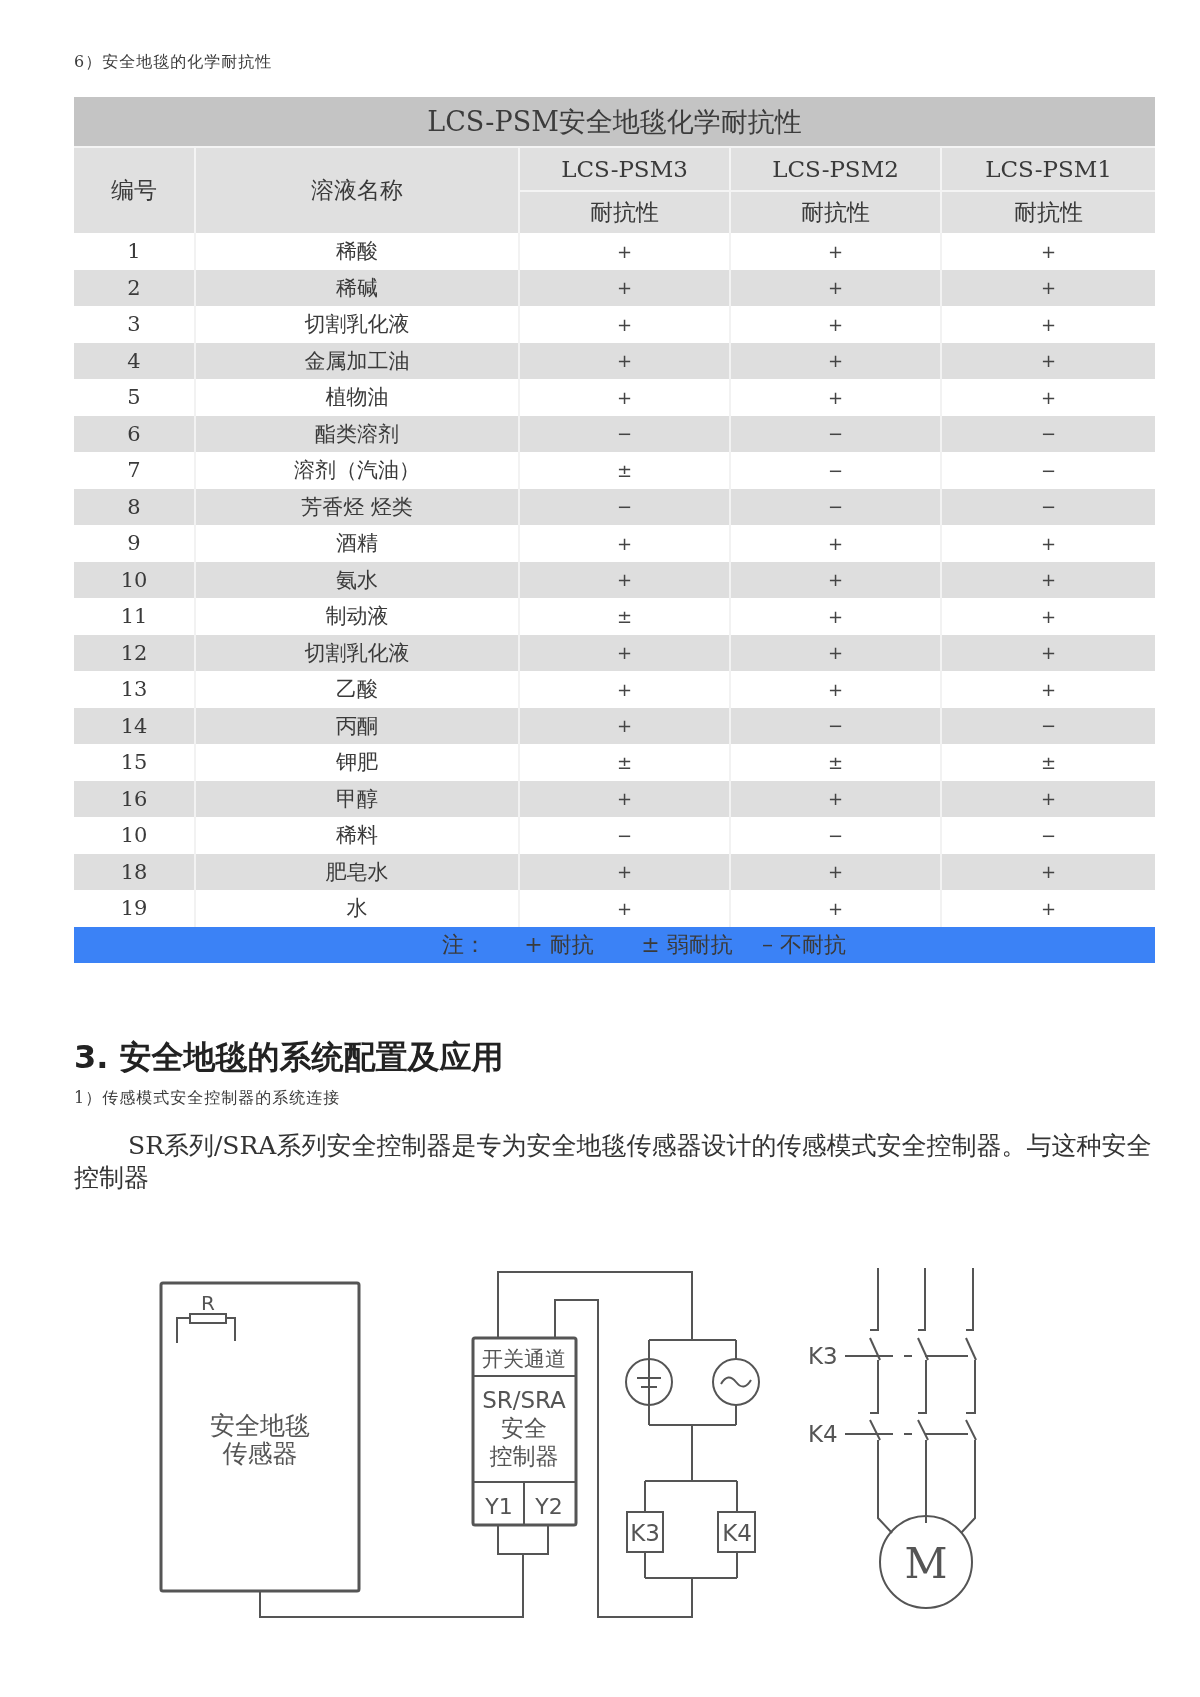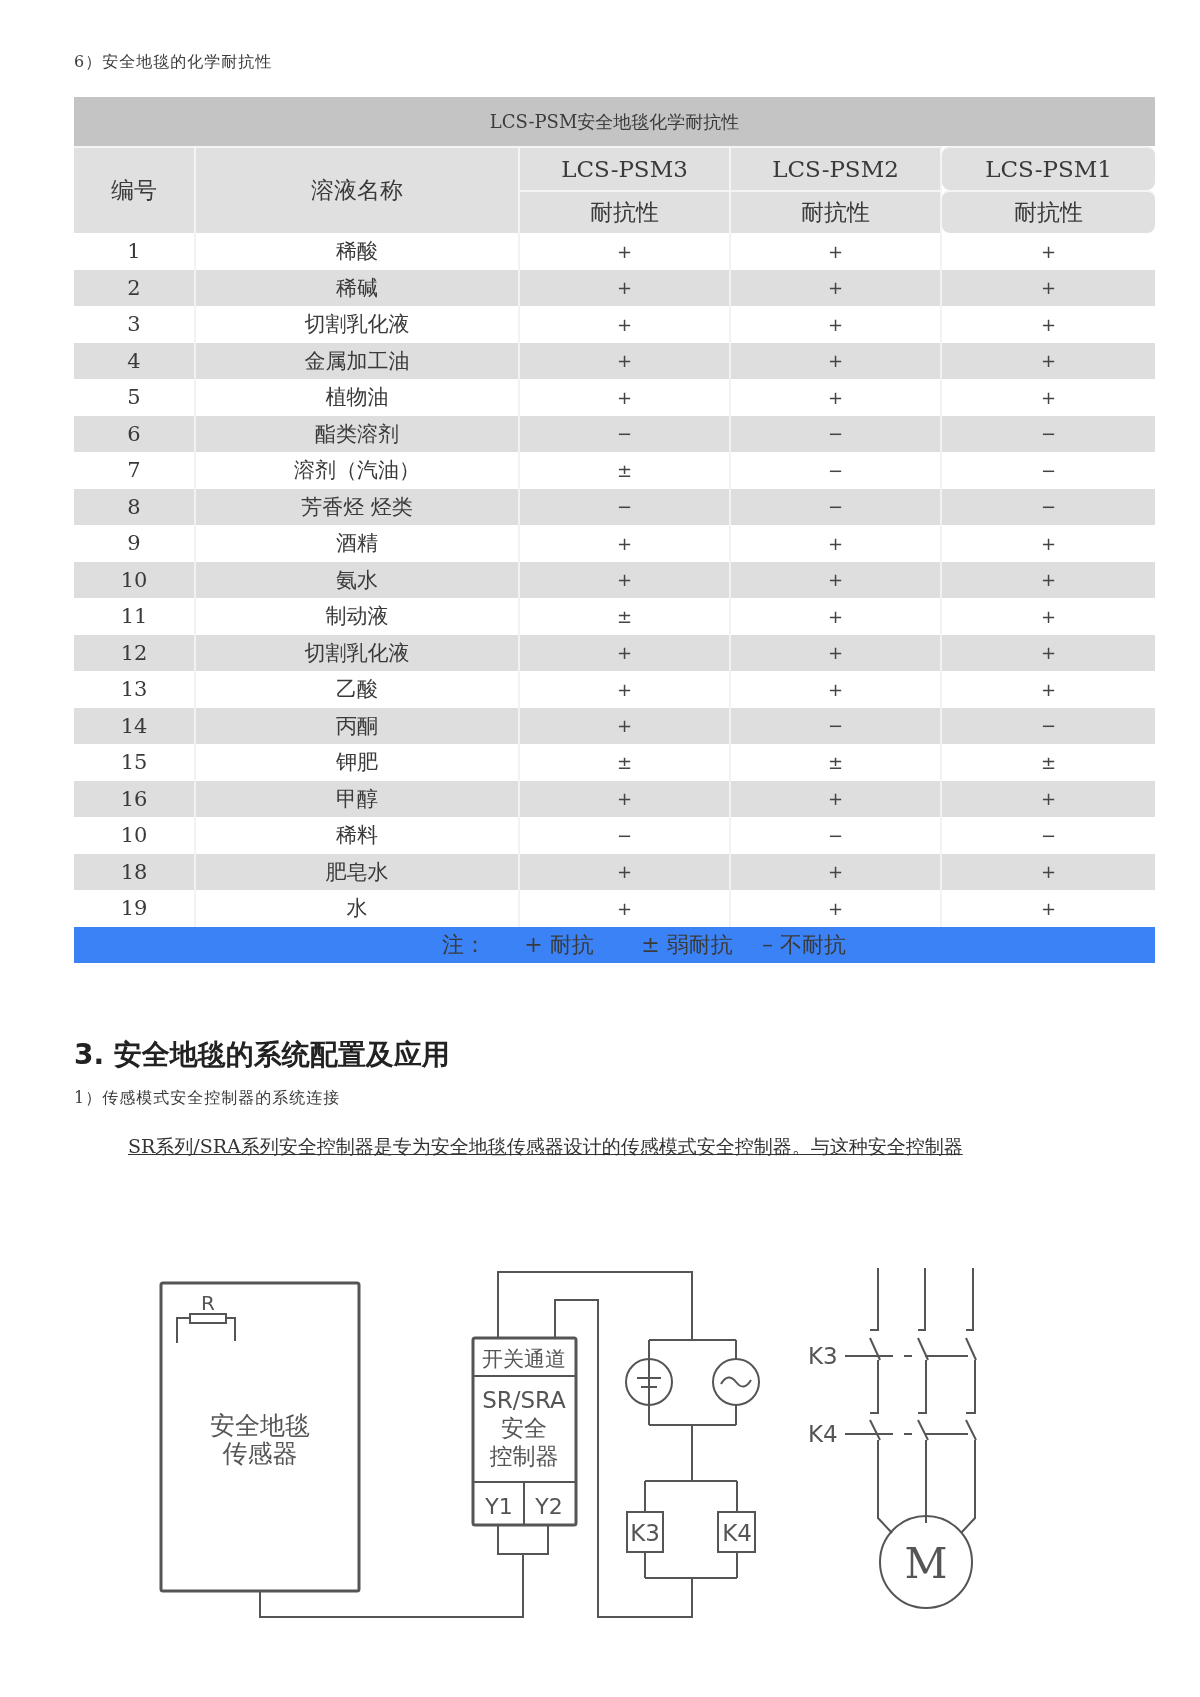--- a/index.html
+++ b/index.html
@@ -8,35 +8,35 @@
     font-family: "DejaVu Serif", "Liberation Serif", serif; color:#3a3a3a;
   }
   .subhead { position:absolute; left:74px; font-size:16px; color:#3c3c3c; letter-spacing:1px; }
   #sub6 { top:52px; }
   table.chem {
     position:absolute; left:74px; top:97px; width:1081px;
     border-collapse:separate; border-spacing:0; table-layout:fixed;
     font-size:21px; color:#3a3a3a;
   }
   table.chem td, table.chem th { padding:0; text-align:center; vertical-align:middle; font-weight:normal; }
-  .title-row th { background:#c4c4c4; height:49px; font-size:18px; color:#3c3c3c; }
+  .title-row th { background:#c4c4c4; height:49px; font-size:27px; color:#3c3c3c; }
   .hdr th { background:#e0e0e0; border-right:2px solid #f4f4f4; border-top:2px solid #f4f4f4; font-size:23px; }
-  .hdr th:last-child { border-right:none;border-radius:8px; }
+  .hdr th:last-child { border-right:none; }
   .hdr1 th { height:42px; }
   .hdr2 th { height:41px; }
   .row td { height:36.5px; border-right:2px solid #f2f2f2; }
   .row td:last-child { border-right:none; }
   .row.odd td { background:#ffffff; }
   .row.even td { background:#dedede; }
   .sym { font-family:"DejaVu Sans", sans-serif; font-size:18px; color:#444; }
   .note-row td { background:#3b82f6; height:36px; text-align:left; font-size:22px; }
   .note-row span { display:inline-block; }
-  .sec3 { position:absolute; left:74px; top:1036px; font-family:"DejaVu Sans", "Liberation Sans", sans-serif; font-weight:bold; font-size:28px; color:#222; }
+  .sec3 { position:absolute; left:74px; top:1036px; font-family:"DejaVu Sans", "Liberation Sans", sans-serif; font-weight:bold; font-size:32px; color:#222; }
   #sub1 { top:1088px;text-align:right; }
-  .para { position:absolute; left:74px; width:1085px; font-size:19px; color:#333; line-height:32px;text-decoration:underline; }
+  .para { position:absolute; left:74px; width:1085px; font-size:25px; color:#333; line-height:32px; }
   .para .p1 { text-indent:54px; }
   svg.diagram { position:absolute; left:0; top:0; }
   .dtext { font-family:"DejaVu Sans", sans-serif; fill:#555; }
 </style>
 </head>
 <body>
 
 <div class="subhead" id="sub6">6）安全地毯的化学耐抗性</div>
 
 <table class="chem">

